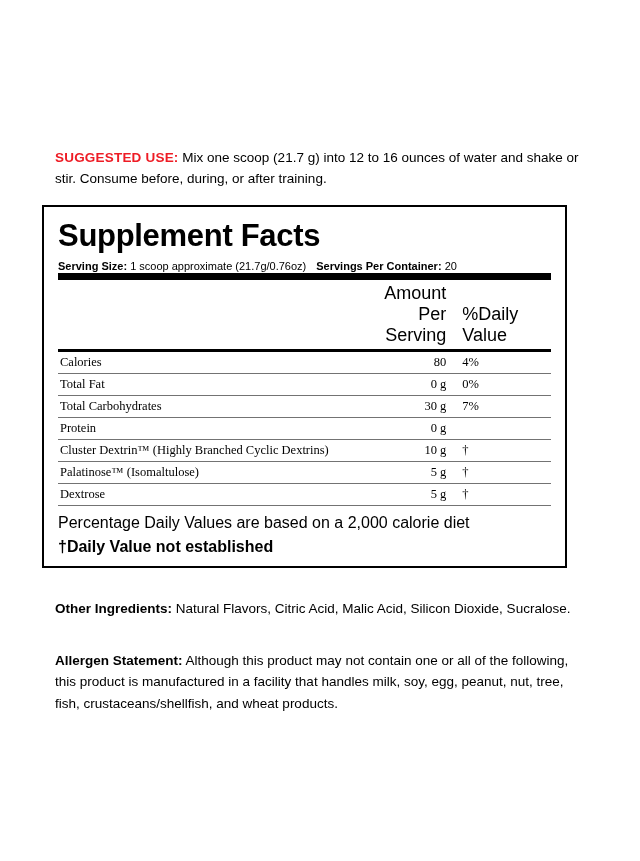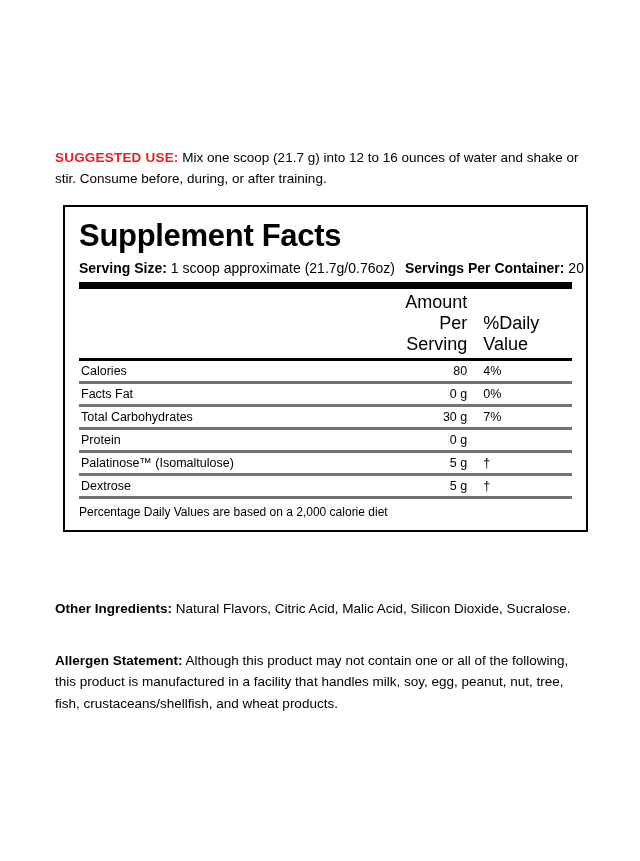--- a/index.html
+++ b/index.html
@@ -34,39 +34,38 @@
   }
   .suggested-use .label {
     color: #ee1c25;
     font-weight: bold;
     letter-spacing: 0.2px;
   }
 
   
   .sf-panel {
     position: absolute;
-    left: 63px;
+    left: 42px;
     top: 205px;
     width: 525px;
     border: 2.5px solid #000;
     box-sizing: border-box;
     padding: 10px 14px 8px 14px;
     background: #fff;
   }
   .sf-title {
     font-size: 31px;
     font-weight: bold;
     letter-spacing: -0.3px;
     line-height: 1.1;
     margin: 2px 0 6px 0;
   }
   .sf-serving {
-    font-size: 14px;
+    font-size: 11px;
     line-height: 1.3;
-    margin-bottom: 5px;
     white-space: nowrap;
   }
   .sf-serving b { font-weight: bold; }
   .sf-serving .gap { display: inline-block; width: 10px; }
 
   .rule-thick {
     height: 7px;
     background: #000;
     margin: 0 0 0 0;
   }
@@ -80,36 +79,37 @@
     border-collapse: collapse;
     font-size: 12.5px;
   }
   table.sf td, table.sf th {
     padding: 3px 0 3px 0;
     vertical-align: bottom;
     font-weight: normal;
     text-align: left;
   }
   table.sf tr.row td {
-    border-bottom: 3px solid #737373;
+    border-bottom: 1px solid #737373;
+    font-family: Liberation Serif, serif;
   }
   .col-name { width: 60%; padding-left: 2px !important; }
   .col-amt  { width: 22%; text-align: right !important; padding-right: 16px !important; }
   .col-dv   { width: 18%; text-align: right; padding-right: 2px !important; }
 
   .head-row th {
     font-weight: bold;
     font-size: 18px;
     padding-bottom: 2px;
   }
   .head-row th.col-name { }
   .indent { padding-left: 20px !important; }
 
   .sf-footnotes {
-    font-size: 12px;
+    font-size: 16px;
     line-height: 1.45;
     padding-top: 5px;
   }
   .sf-footnotes .bold { font-weight: bold; }
 
   
   .bottom-block {
     position: absolute;
     left: 55px;
     width: 525px;
@@ -154,49 +154,55 @@
     <div class="rule-med"></div>
 
     <table class="sf">
       <tbody>
           <tr class="row">
         <td class="col-name">Calories</td>
         <td class="col-amt">80</td>
         <td class="col-dv">4%</td>
       </tr>
       <tr class="row">
-        <td class="col-name">Facts Fat</td>
+        <td class="col-name">Total Fat</td>
         <td class="col-amt">0 g</td>
         <td class="col-dv">0%</td>
       </tr>
       <tr class="row">
         <td class="col-name">Total Carbohydrates</td>
         <td class="col-amt">30 g</td>
         <td class="col-dv">7%</td>
       </tr>
       <tr class="row">
         <td class="col-name">Protein</td>
         <td class="col-amt">0 g</td>
         <td class="col-dv"></td>
       </tr>
       <tr class="row">
+        <td class="col-name">Cluster Dextrin™ (Highly Branched Cyclic Dextrins)</td>
+        <td class="col-amt">10 g</td>
+        <td class="col-dv">†</td>
+      </tr>
+      <tr class="row">
         <td class="col-name">Palatinose™ (Isomaltulose)</td>
         <td class="col-amt">5 g</td>
         <td class="col-dv">†</td>
       </tr>
       <tr class="row">
         <td class="col-name">Dextrose</td>
         <td class="col-amt">5 g</td>
         <td class="col-dv">†</td>
       </tr>
     </tbody>
       </table>
 
     <div class="sf-footnotes">
       <div>Percentage Daily Values are based on a 2,000 calorie diet</div>
+      <div class="bold">†Daily Value not established</div>
     </div>
   </div>
 
   <div class="bottom-block allergen">
     <b>Allergen Statement:</b><span> Although this product may not contain one or all of the following, this product is manufactured in a facility that handles milk, soy, egg, peanut, nut, tree, fish, crustaceans/shellfish, and wheat products.</span>
   </div>
 
   <div class="bottom-block other-ing">
     <b>Other Ingredients:</b><span> Natural Flavors, Citric Acid, Malic Acid, Silicon Dioxide, Sucralose.</span>
   </div>

